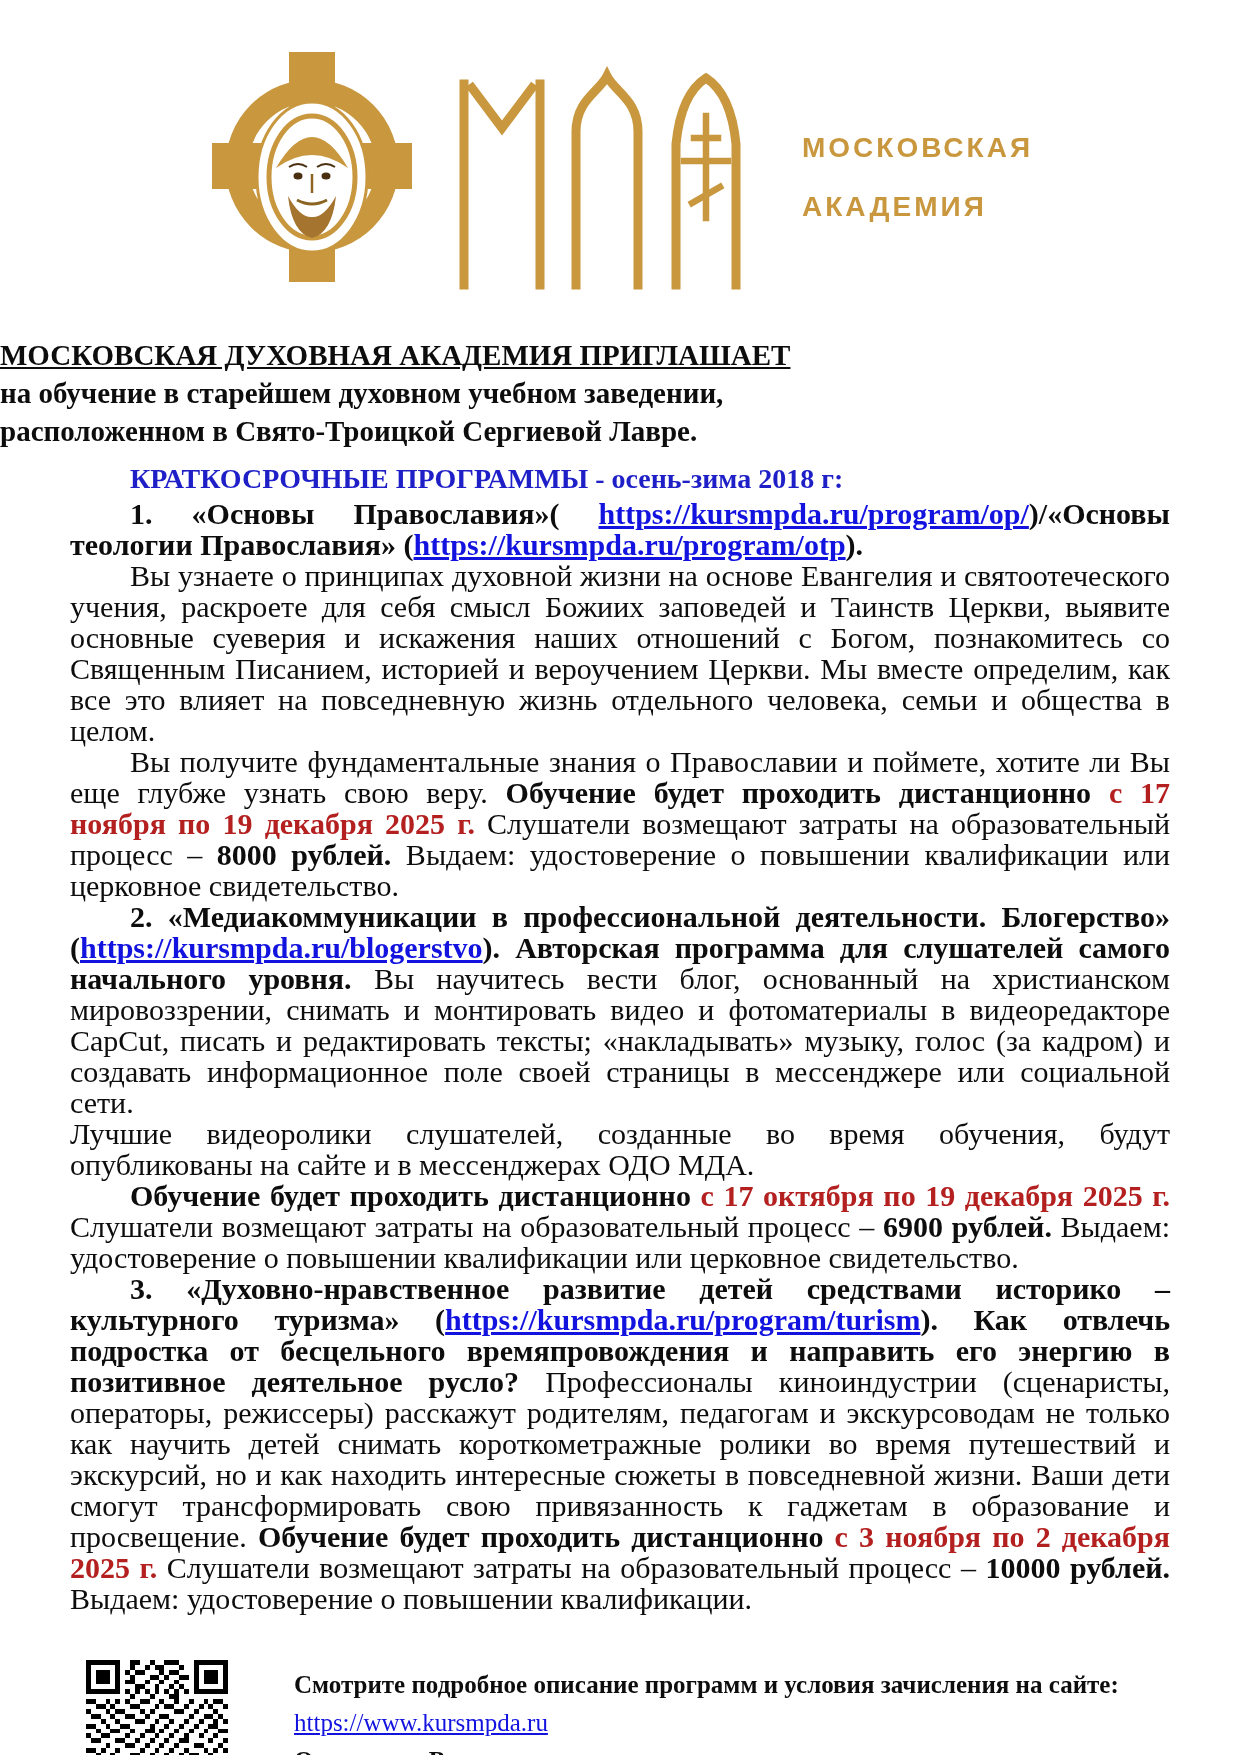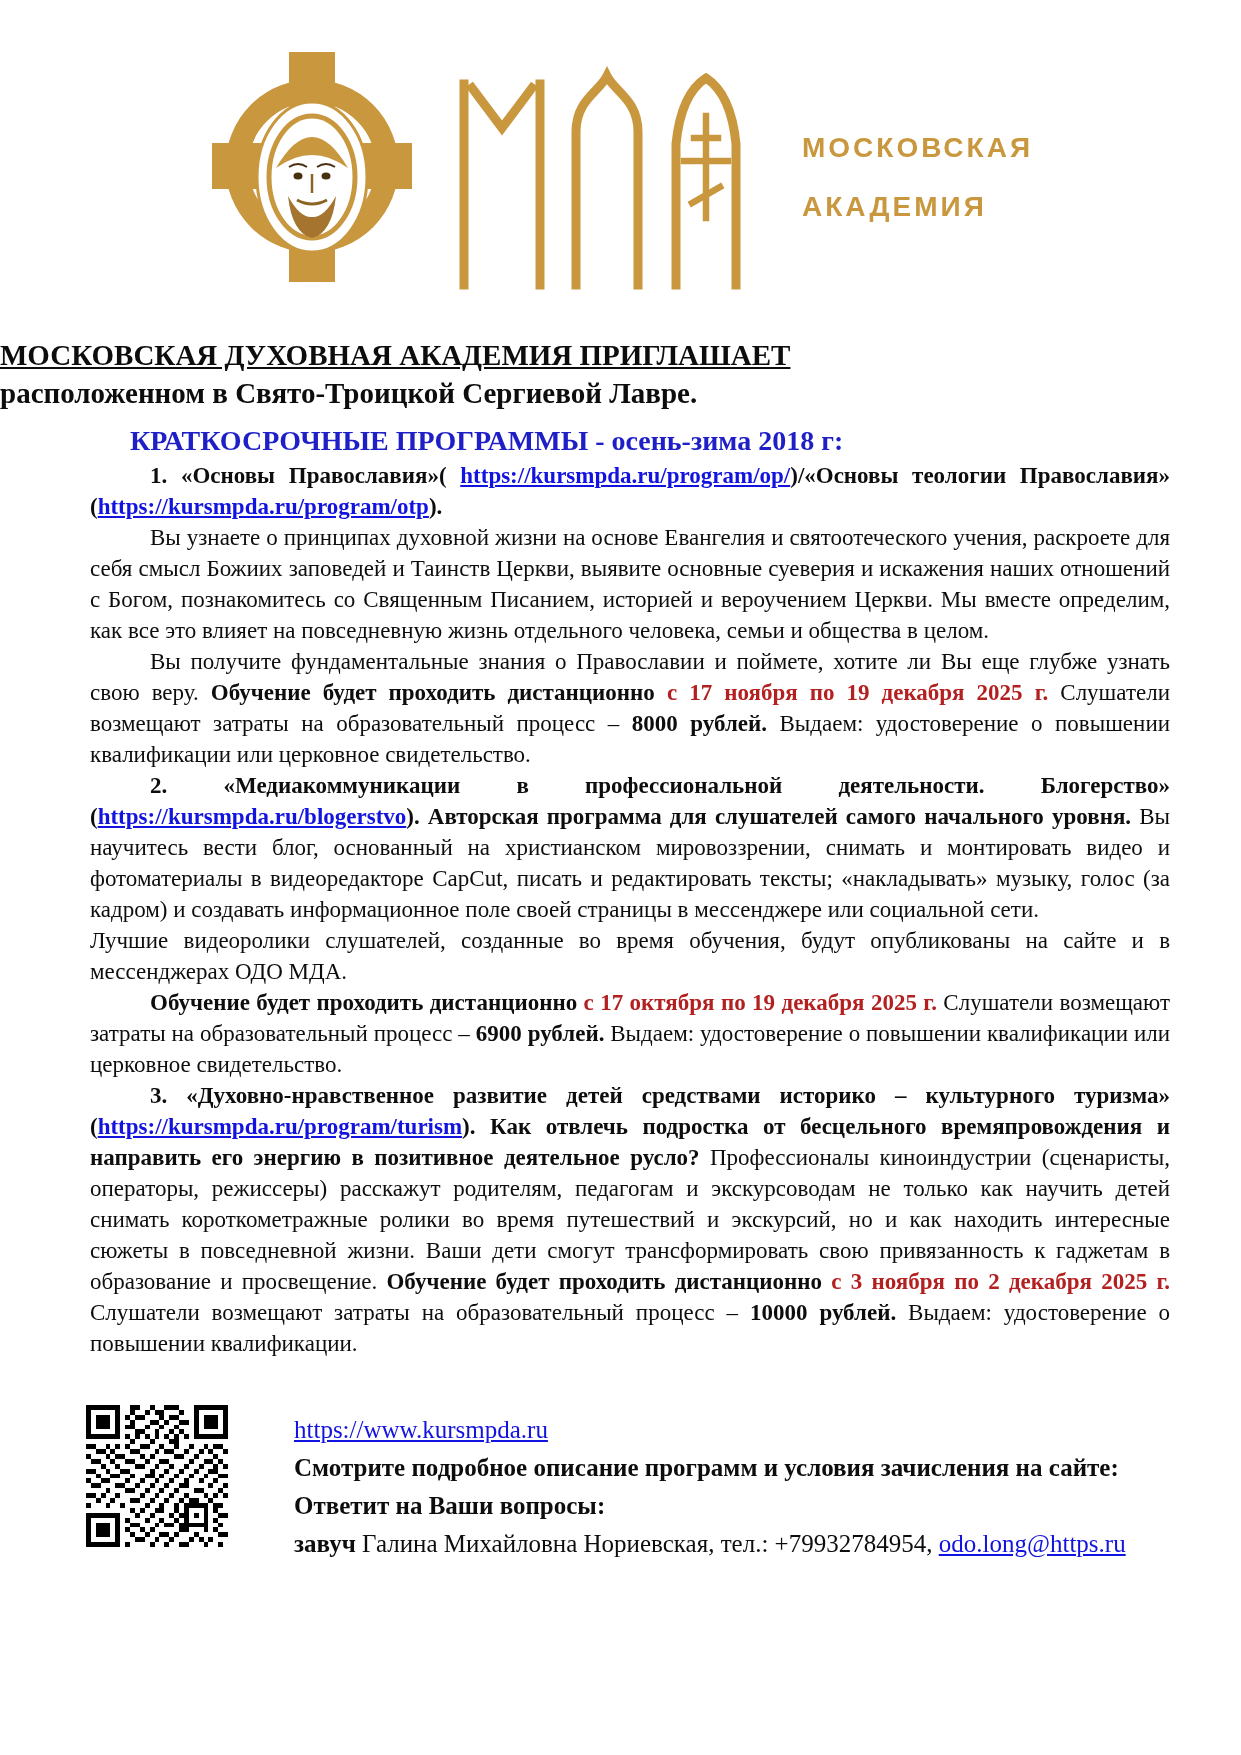--- a/index.html
+++ b/index.html
@@ -20,21 +20,21 @@
   
   .titles{margin-top:36px;text-align:left;font-weight:bold;
           font-size:29px;line-height:38px;}
   .titles .u{text-decoration:underline;}
 
   
   .heading{margin:12px 71px 0 70px;text-indent:60px;font-weight:bold;
            font-size:28px;line-height:34px;color:var(--blue,#1F1FC8);}
 
   
-  .content{margin:2px 71px 0 90px;font-size:23px;line-height:31px;
+  .content{margin:2px 71px 0 70px;font-size:30px;line-height:31px;
            text-align:justify;}
   .content p{margin:0;text-indent:60px;}
   .content p.noindent{text-indent:0;}
   .b{font-weight:bold;}
   .red{color:var(--red,#B42020);}
   a.lnk{color:var(--link,#1313E0);text-decoration:underline;cursor:pointer;}
 
   
   .footer{margin:46px 70px 0 86px;display:flex;align-items:flex-start;gap:66px;}
   .qr{flex:0 0 auto;}
@@ -81,20 +81,21 @@
     </svg>
 
     <div class="brand">
       <div>МОСКОВСКАЯ</div>
       <div>АКАДЕМИЯ</div>
     </div>
   </div>
 
   <div class="titles">
     <div class="u">МОСКОВСКАЯ ДУХОВНАЯ АКАДЕМИЯ ПРИГЛАШАЕТ</div>
+    <div>на обучение в старейшем духовном учебном заведении,</div>
     <div>расположенном в Свято-Троицкой Сергиевой Лавре.</div>
   </div>
 
   <div class="heading">КРАТКОСРОЧНЫЕ ПРОГРАММЫ - осень-зима 2018 г:</div>
 
   <div class="content" id="content">
       <p><span class="b">1. «Основы Православия»( </span><a class="lnk b" href="#">https://kursmpda.ru/program/op/</a><span class="b">)/«Основы теологии Православия» (</span><a class="lnk b" href="#">https://kursmpda.ru/program/otp</a><span class="b">).</span></p>
       <p><span class="">Вы узнаете о принципах духовной жизни на основе Евангелия и святоотеческого учения, раскроете для себя смысл Божиих заповедей и Таинств Церкви, выявите основные суеверия и искажения наших отношений с Богом, познакомитесь со Священным Писанием, историей и вероучением Церкви. Мы вместе определим, как все это влияет на повседневную жизнь отдельного человека, семьи и общества в целом.</span></p>
       <p><span class="">Вы получите фундаментальные знания о Православии и поймете, хотите ли Вы еще глубже узнать свою веру. </span><span class="b">Обучение будет проходить дистанционно </span><span class="b red">с 17 ноября по 19 декабря 2025 г.</span><span class=""> Слушатели возмещают затраты на образовательный процесс – </span><span class="b">8000 рублей.</span><span class=""> Выдаем: удостоверение о повышении квалификации или церковное свидетельство.</span></p>
       <p><span class="b">2. «Медиакоммуникации в профессиональной деятельности. Блогерство» (</span><a class="lnk b" href="#">https://kursmpda.ru/blogerstvo</a><span class="b">). Авторская программа для слушателей самого начального уровня.</span><span class=""> Вы научитесь вести блог, основанный на христианском мировоззрении, снимать и монтировать видео и фотоматериалы в видеоредакторе CapCut, писать и редактировать тексты; «накладывать» музыку, голос (за кадром) и создавать информационное поле своей страницы в мессенджере или социальной сети.</span></p>
@@ -148,20 +149,20 @@
         M9 21h1v1h-1z M11 21h1v1h-1z M14 21h2v1h-2z M18 21h1v1h-1z M26 21h1v1h-1z
         M10 22h1v1h-1z M13 22h1v1h-1z M17 22h1v1h-1z M19 22h1v1h-1z M27 22h2v1h-2z
         M8 23h1v1h-1z M12 23h1v1h-1z M15 23h1v1h-1z M18 23h1v1h-1z M26 23h1v1h-1z
         M9 24h2v1h-2z M14 24h1v1h-1z M16 24h2v1h-2z M19 24h1v1h-1z M27 24h1v1h-1z
         M8 25h1v1h-1z M11 25h1v1h-1z M13 25h1v1h-1z M19 25h2v1h-2z M24 25h1v1h-1z M26 25h1v1h-1z
         M9 26h1v1h-1z M12 26h1v1h-1z M15 26h2v1h-2z M18 26h1v1h-1z M22 26h1v1h-1z M27 26h2v1h-2z
         M10 27h2v1h-2z M14 27h1v1h-1z M17 27h1v1h-1z M21 27h1v1h-1z M23 27h1v1h-1z M25 27h1v1h-1z
         M8 28h1v1h-1z M13 28h1v1h-1z M16 28h1v1h-1z M19 28h2v1h-2z M24 28h1v1h-1z M27 28h1v1h-1z"></path>
     </svg>
     <div class="footer-text" id="footer-lines">
+        <div class="fline"><span class="b">Смотрите подробное описание программ и условия зачисления на сайте:</span></div>
         <div class="fline"><a class="lnk" href="#">https://www.kursmpda.ru</a></div>
-        <div class="fline"><span class="b">Смотрите подробное описание программ и условия зачисления на сайте:</span></div>
         <div class="fline"><span class="b">Ответит на Ваши вопросы:</span></div>
         <div class="fline"><span class="b">завуч</span><span class=""> Галина Михайловна Нориевская, тел.: +79932784954, </span><a class="lnk" href="#">odo.long@https.ru</a></div>
       </div>
   </div>
 
 </div>
 
 </body></html>

